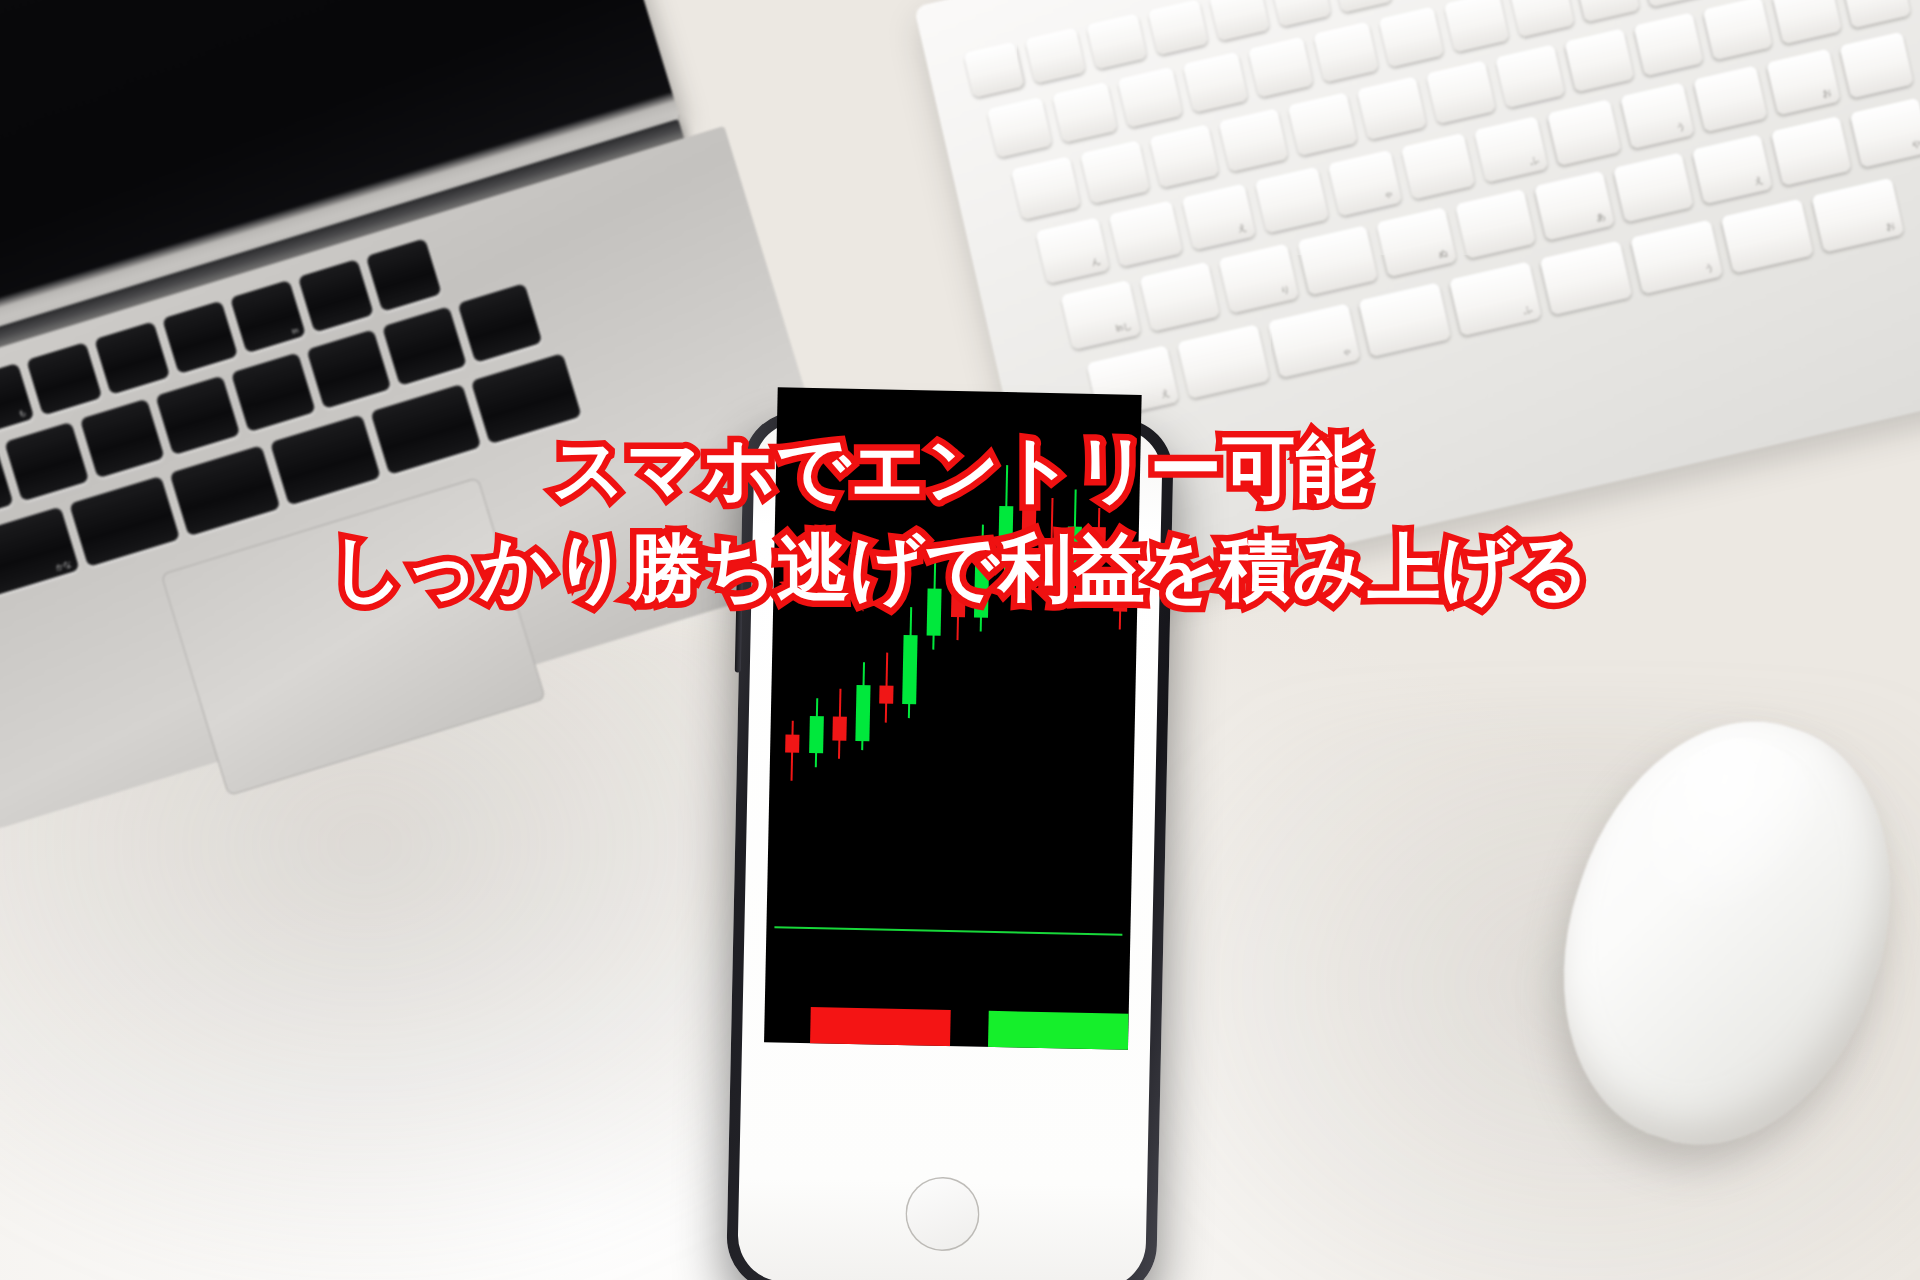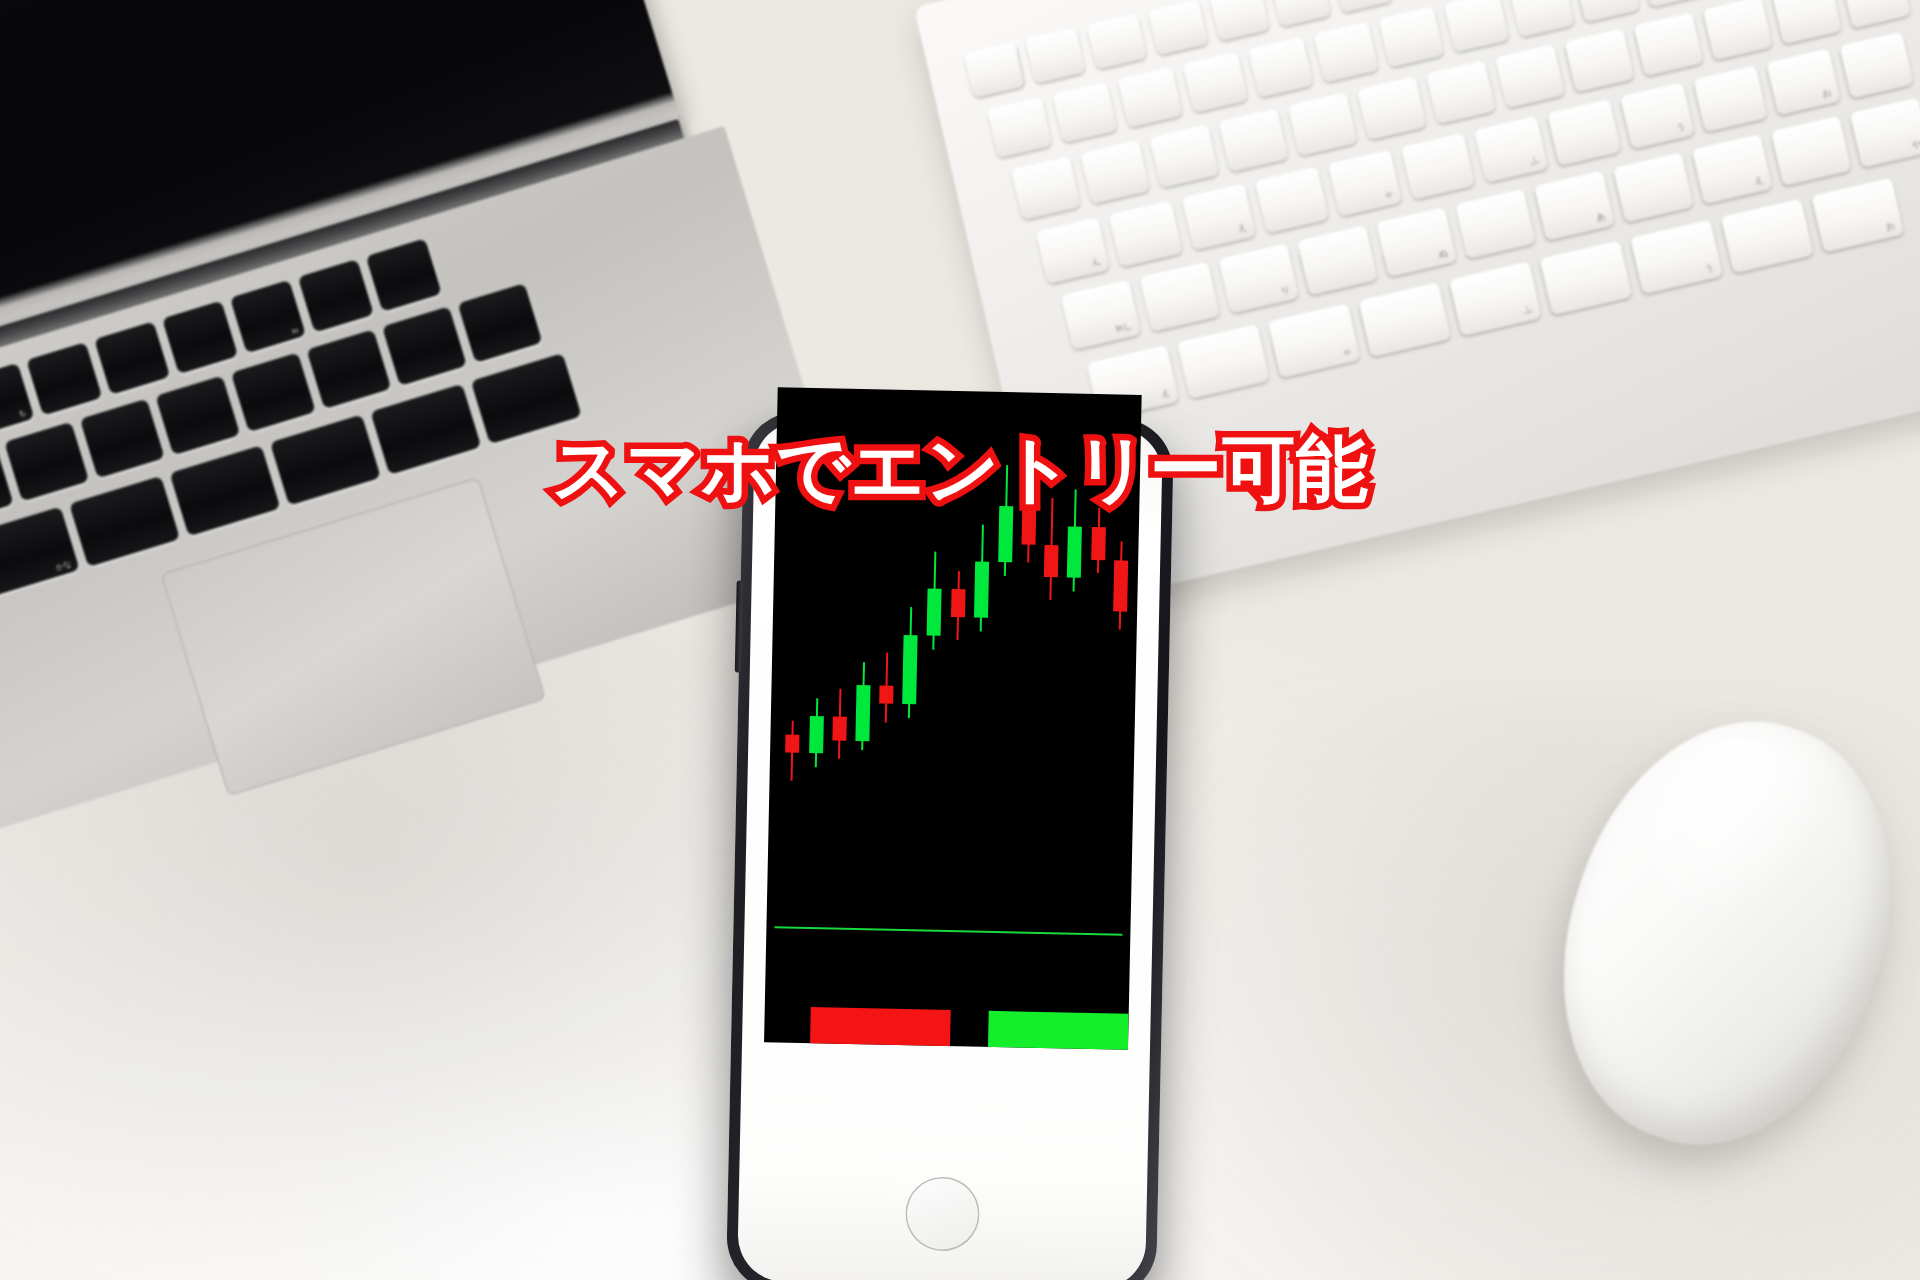--- a/index.html
+++ b/index.html
@@ -462,15 +462,16 @@
           <div class="tbtn tbtn-sell" style="background: rgb(21, 239, 43);">SELL</div>
         </div>
       </div>
       <div class="phone-home"></div>
     </div>
   </div>
 
 
   <div class="lines">
     <div class="oline l3" style="color: rgb(255, 255, 255); -webkit-text-stroke: 13px rgb(239, 17, 17); font-size: 73px;">スマホでエントリー可能</div>
+    <div class="oline l4" style="color: rgb(255, 255, 255); -webkit-text-stroke: 13px rgb(239, 17, 17); font-size: 73px;">しっかり勝ち逃げで利益を積み上げる</div>
   </div>
 
 </div>
 
 </body></html>

